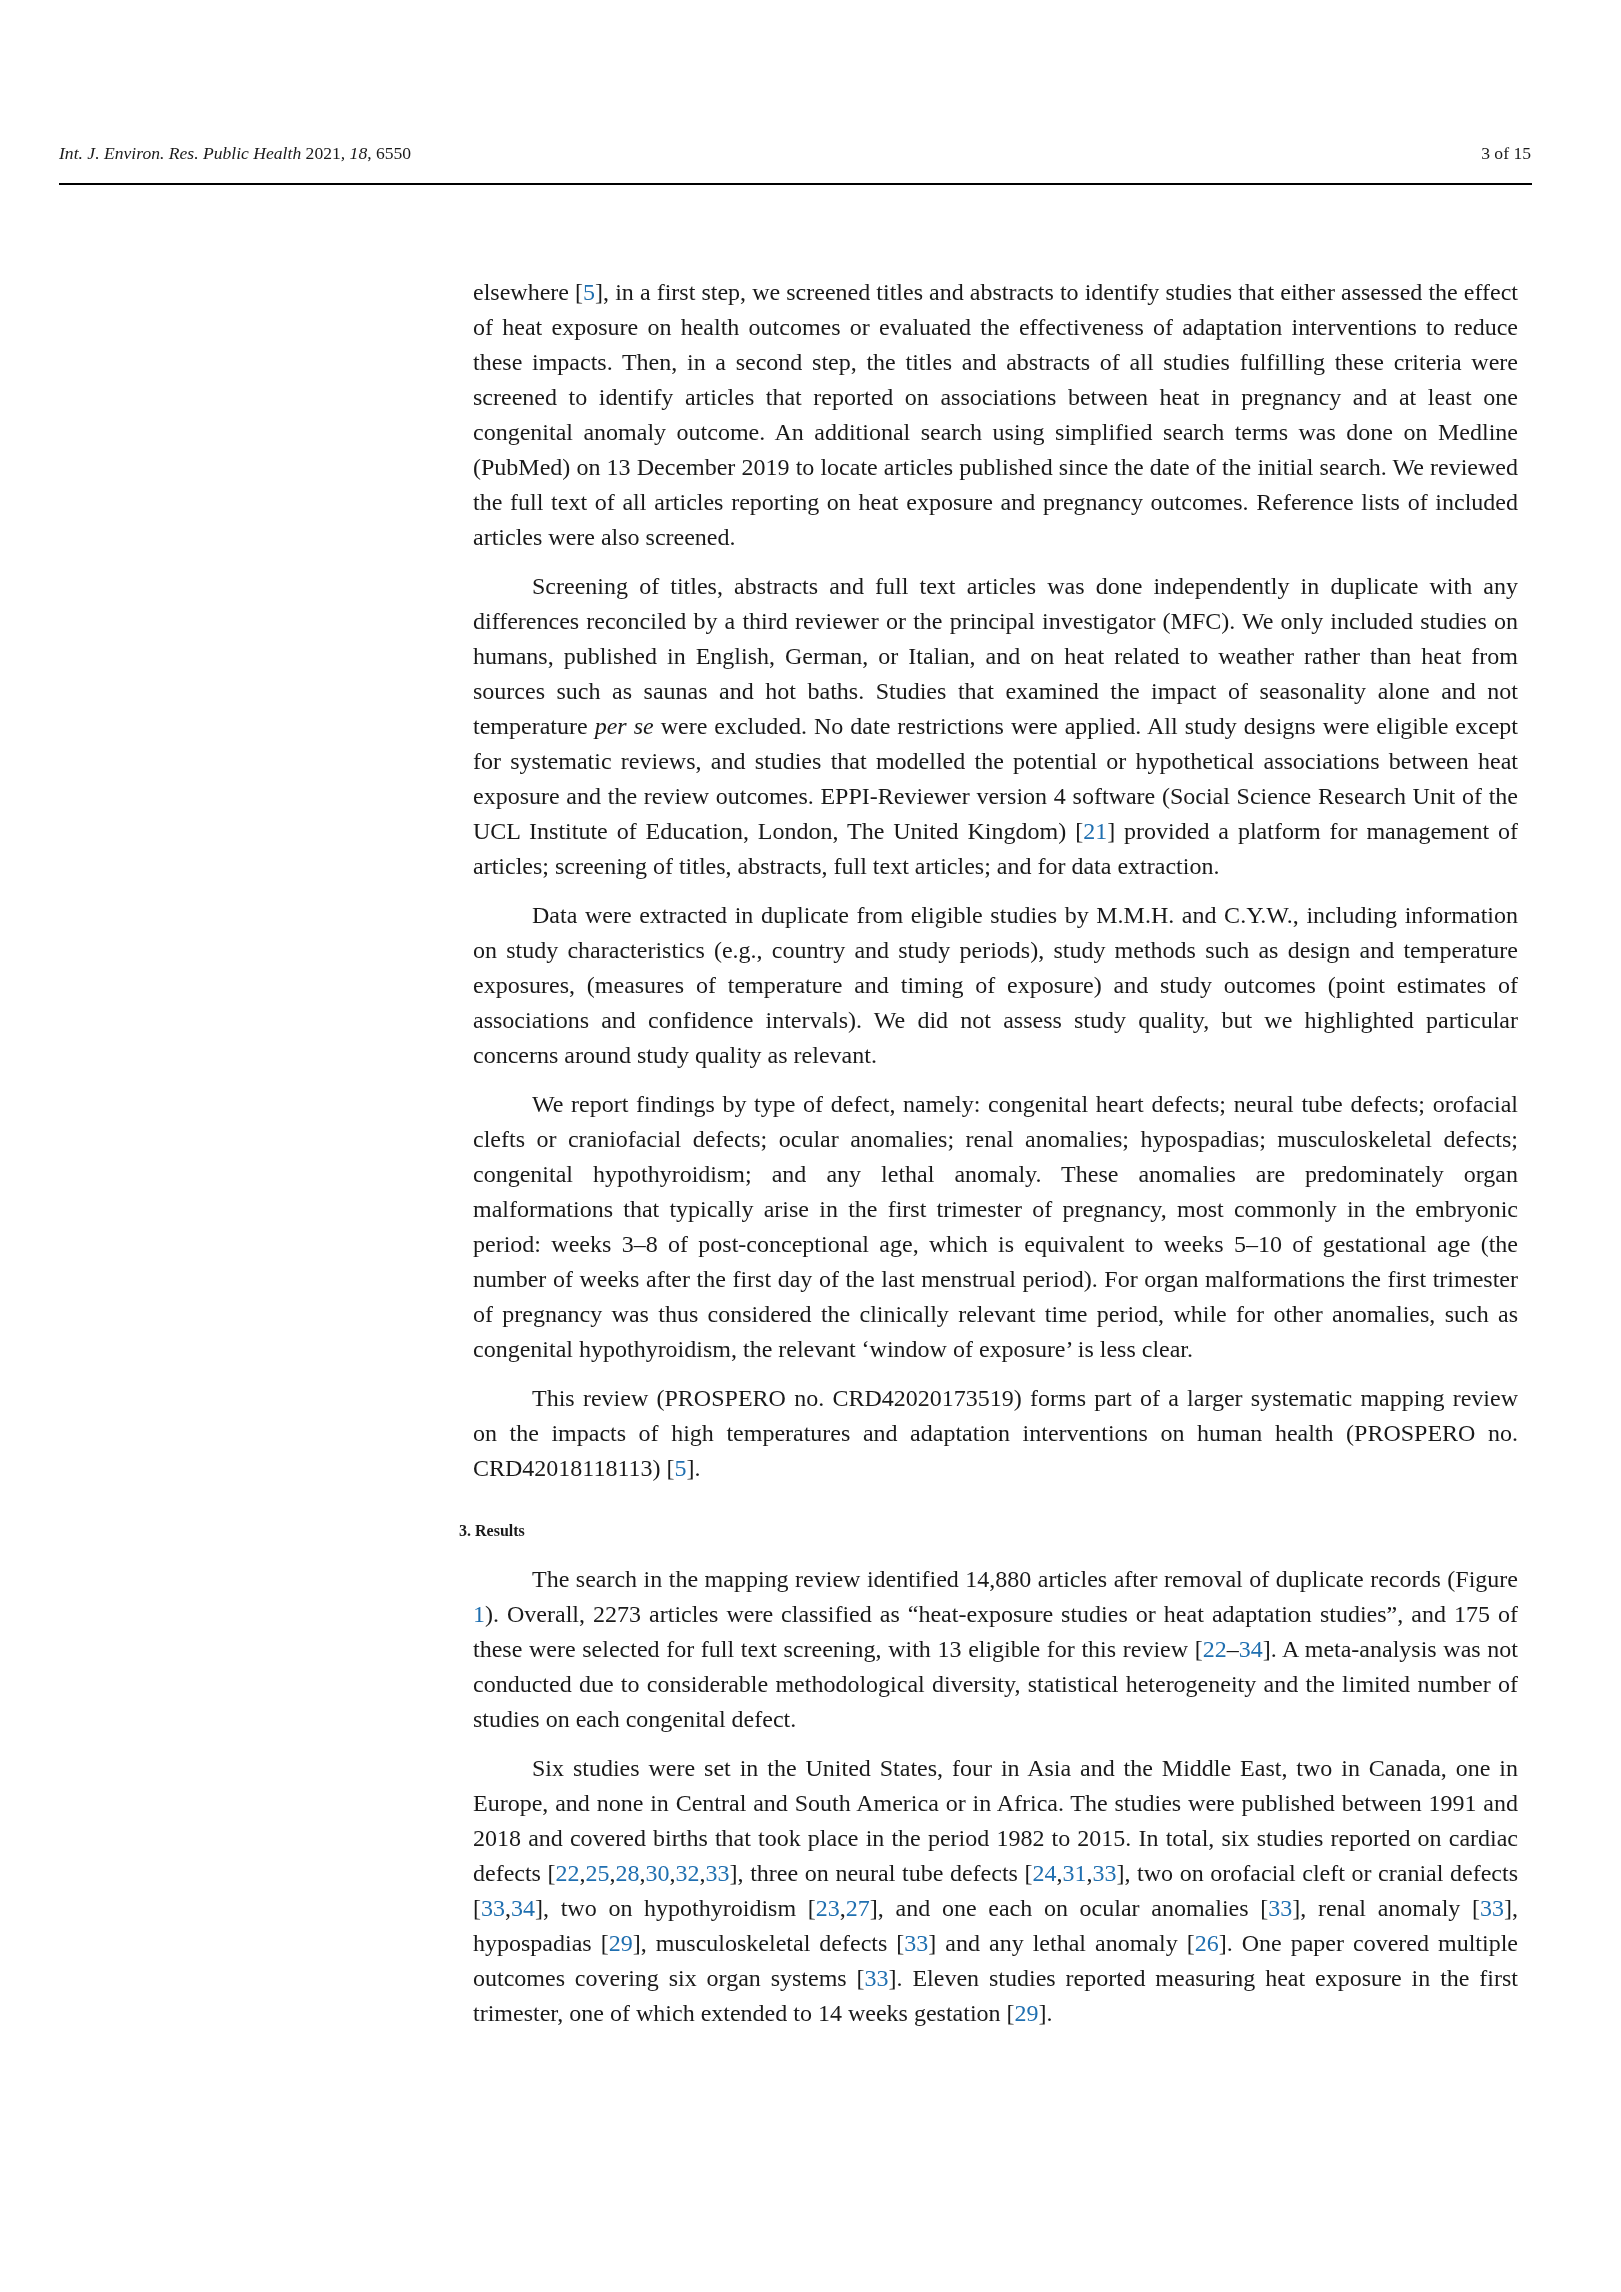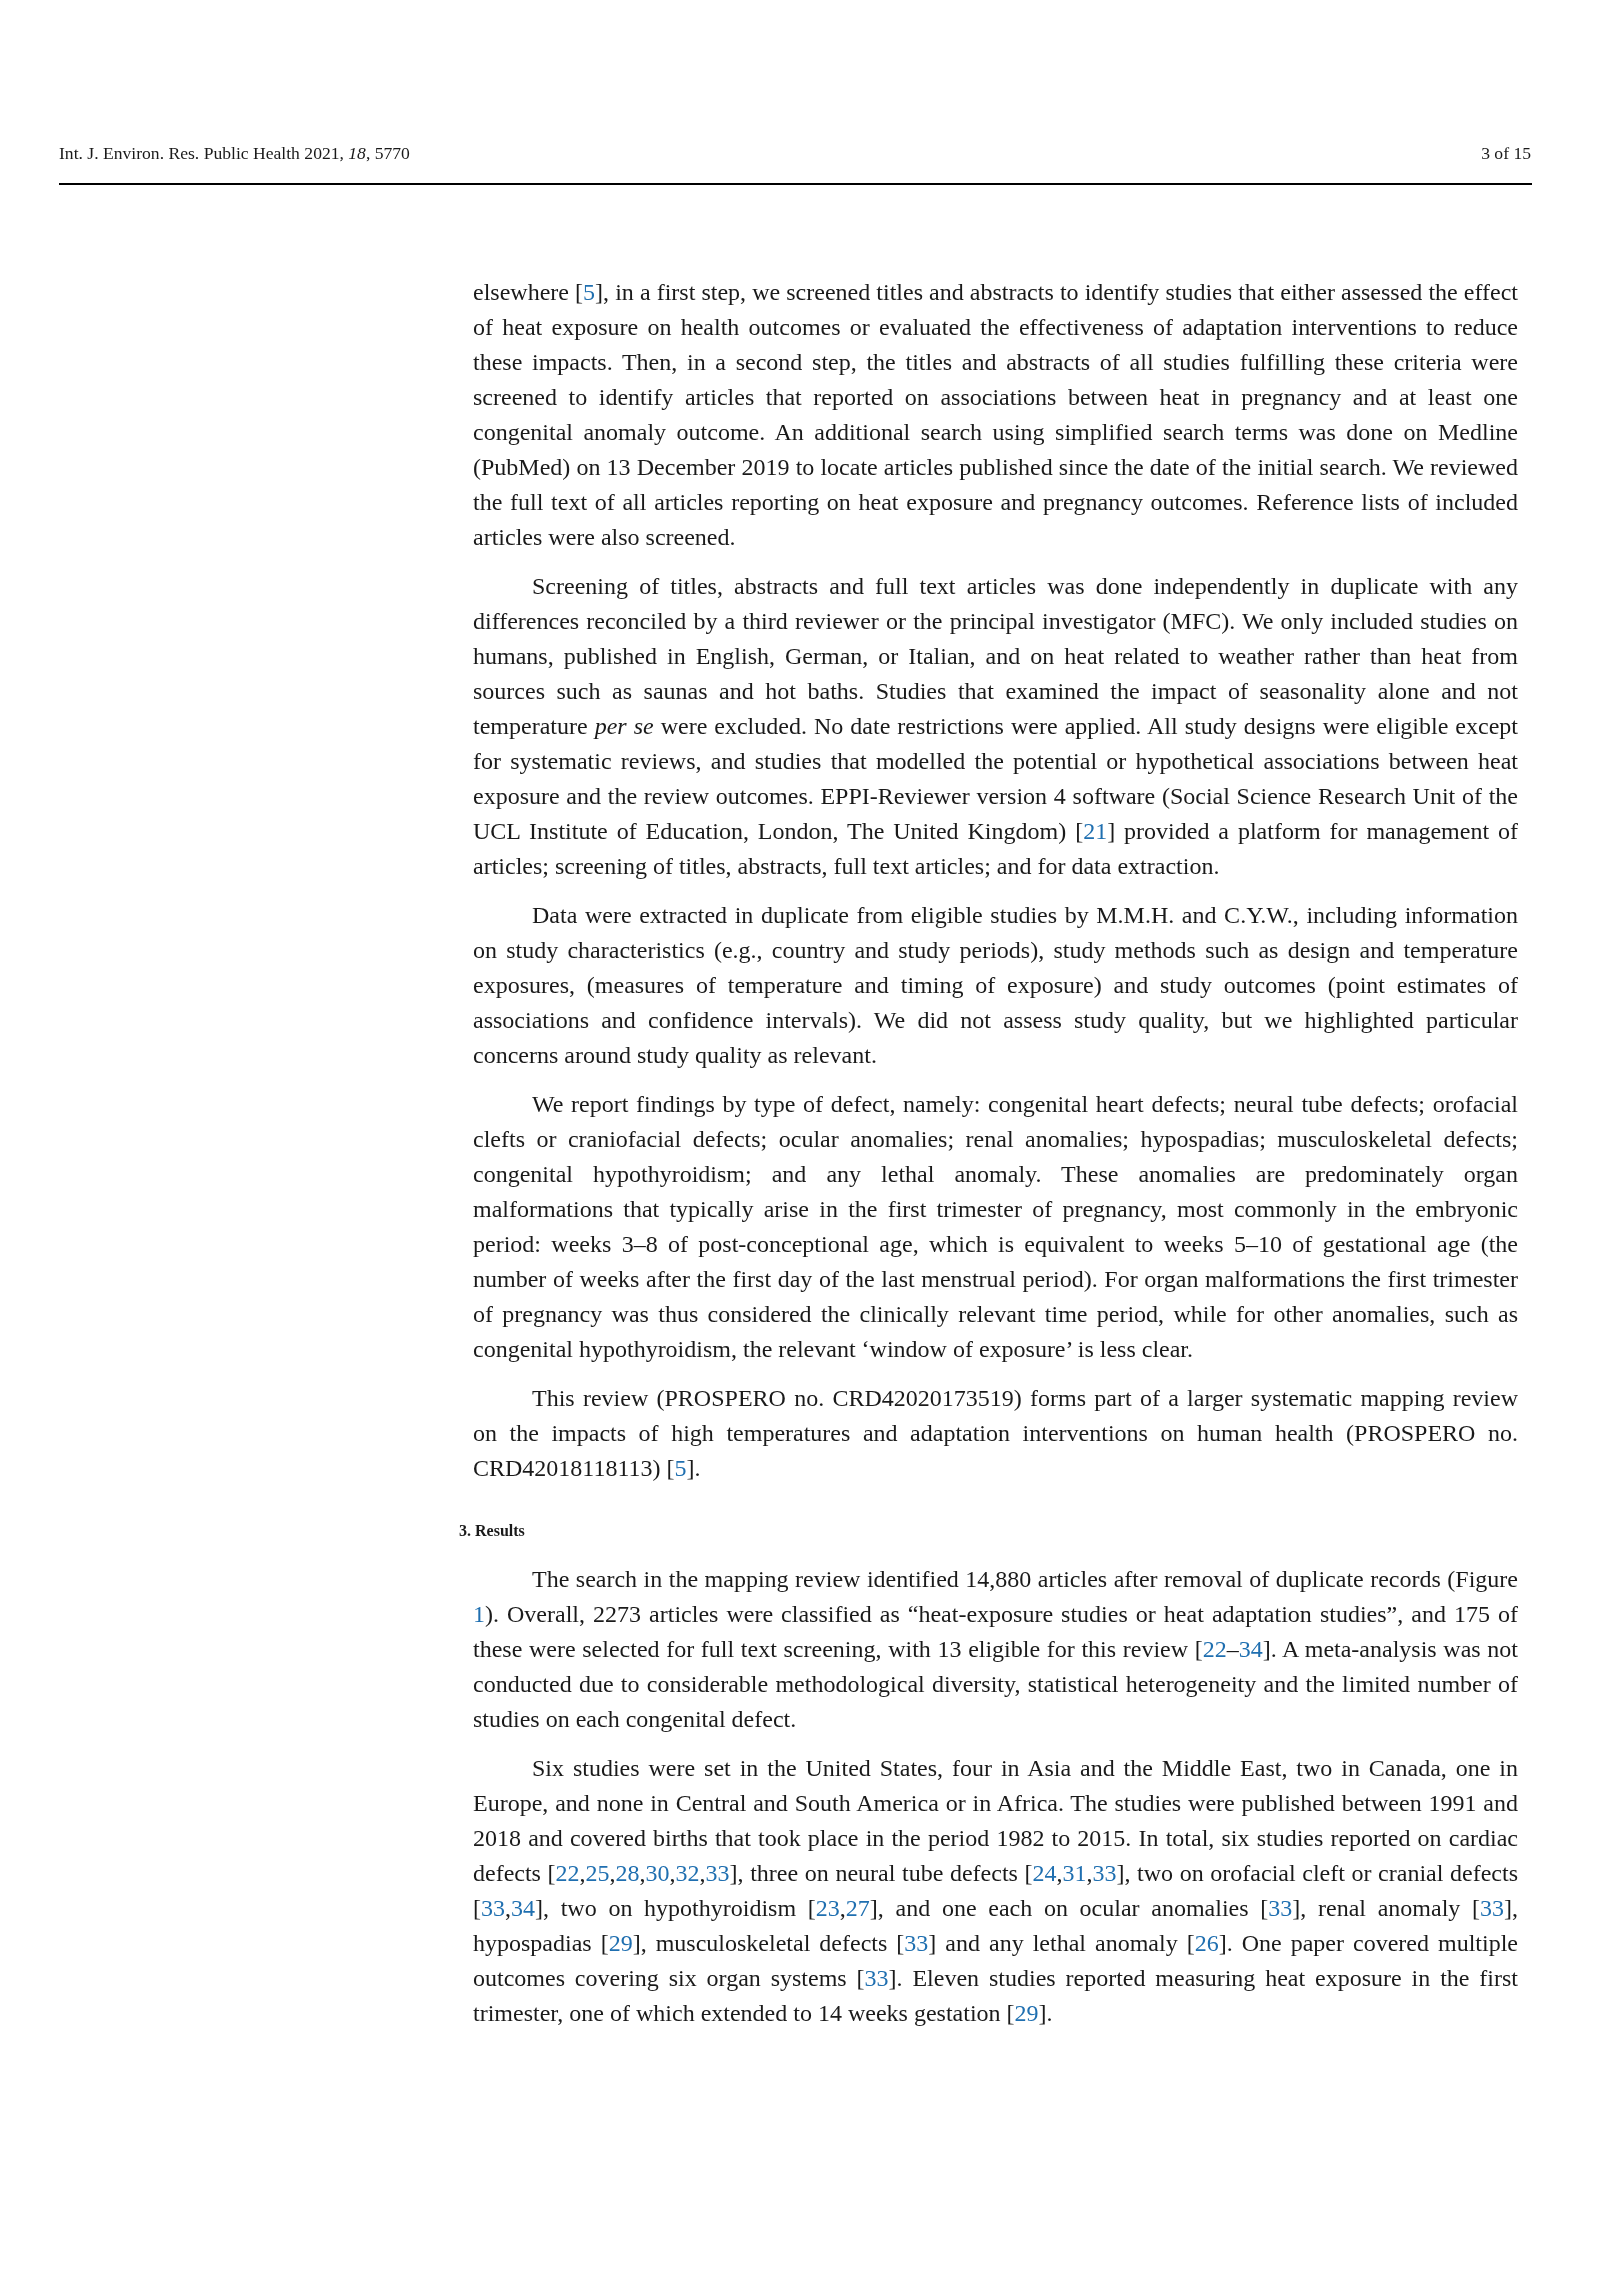--- a/index.html
+++ b/index.html
@@ -1,34 +1,34 @@
 <!DOCTYPE html>
 <html><head>
 <meta charset="utf-8">
 <style>
   html, body { margin: 0; padding: 0; background: #ffffff; }
   body { width: 1621px; height: 2293px; position: relative; font-family: "Liberation Serif", "DejaVu Serif", serif; color: #1a1a1a; }
   .header { position: absolute; left: 59px; top: 143px; width: 1472px; font-size: 17.6px; display: flex; justify-content: space-between; }
-  .header .journal { }
+  .header .journal { font-style: italic; }
   .header .year { font-weight: normal; font-style: normal; }
   .header .vol { font-style: italic; }
   .header .art { font-style: normal; }
   .rule { position: absolute; left: 59px; top: 183px; width: 1473px; height: 2px; background: #000; }
   .content { position: absolute; left: 459px; top: 261px; width: 1073px; font-size: 24px; line-height: 35px; text-align: justify; hyphens: manual; }
   .content p { margin: 14px; }
   .content p.indent { text-indent: 59px; }
   .content h2 { font-size: 16px; font-weight: bold; margin: 26.5px 0 13.7px 0; line-height: 35px; }
   a.ref { color: #1f6fb0; text-decoration: none; }
   em { }
 </style>
 </head>
 <body>
 
 <div class="header">
-  <span><span class="journal">Int. J. Environ. Res. Public Health</span> <span class="year">2021</span><span class="vol">, </span><span class="vol">18</span><span class="art">, </span><span class="art">5770</span></span>
+  <span><span class="journal">Int. J. Environ. Res. Public Health</span> <span class="year">2021</span><span class="vol">, </span><span class="vol">18</span><span class="art">, </span><span class="art">6550</span></span>
   <span>3 of 15</span>
 </div>
 <div class="rule"></div>
 
 <div class="content">
   <p><span>elsewhere [</span><a class="ref">5</a><span>], in a first step, we screened titles and abstracts to identify studies that either assessed the effect of heat exposure on health outcomes or evaluated the effectiveness of adaptation interventions to reduce these impacts.  Then, in a second step, the titles and abstracts of all studies fulfilling these criteria were screened to identify articles that reported on associations between heat in pregnancy and at least one congenital anomaly outcome. An additional search using simplified search terms was done on Medline (PubMed) on 13 December 2019 to locate articles published since the date of the initial search.  We reviewed the full text of all articles reporting on heat exposure and pregnancy outcomes. Reference lists of included articles were also screened.</span></p>
 
   <p class="indent"><span>Screening of titles, abstracts and full text articles was done independently in duplicate with any differences reconciled by a third reviewer or the principal investigator (MFC). We only included studies on humans, published in English, German, or Italian, and on heat related to weather rather than heat from sources such as saunas and hot baths. Studies that examined the impact of seasonality alone and not temperature </span><em>per se</em><span> were excluded. No date restrictions were applied. All study designs were eligible except for systematic reviews, and studies that modelled the potential or hypothetical associations between heat exposure and the review outcomes. EPPI-Reviewer version 4 software (Social Science Research Unit of the UCL Institute of Education, London, The United Kingdom) [</span><a class="ref">21</a><span>] provided a platform for management of articles; screening of titles, abstracts, full text articles; and for data extraction.</span></p>
 
   <p class="indent"><span>Data were extracted in duplicate from eligible studies by M.M.H. and C.Y.W., including information on study characteristics (e.g., country and study periods), study methods such as design and temperature exposures, (measures of temperature and timing of exposure) and study outcomes (point estimates of associations and confidence intervals). We did not assess study quality, but we highlighted particular concerns around study quality as relevant.</span></p>

